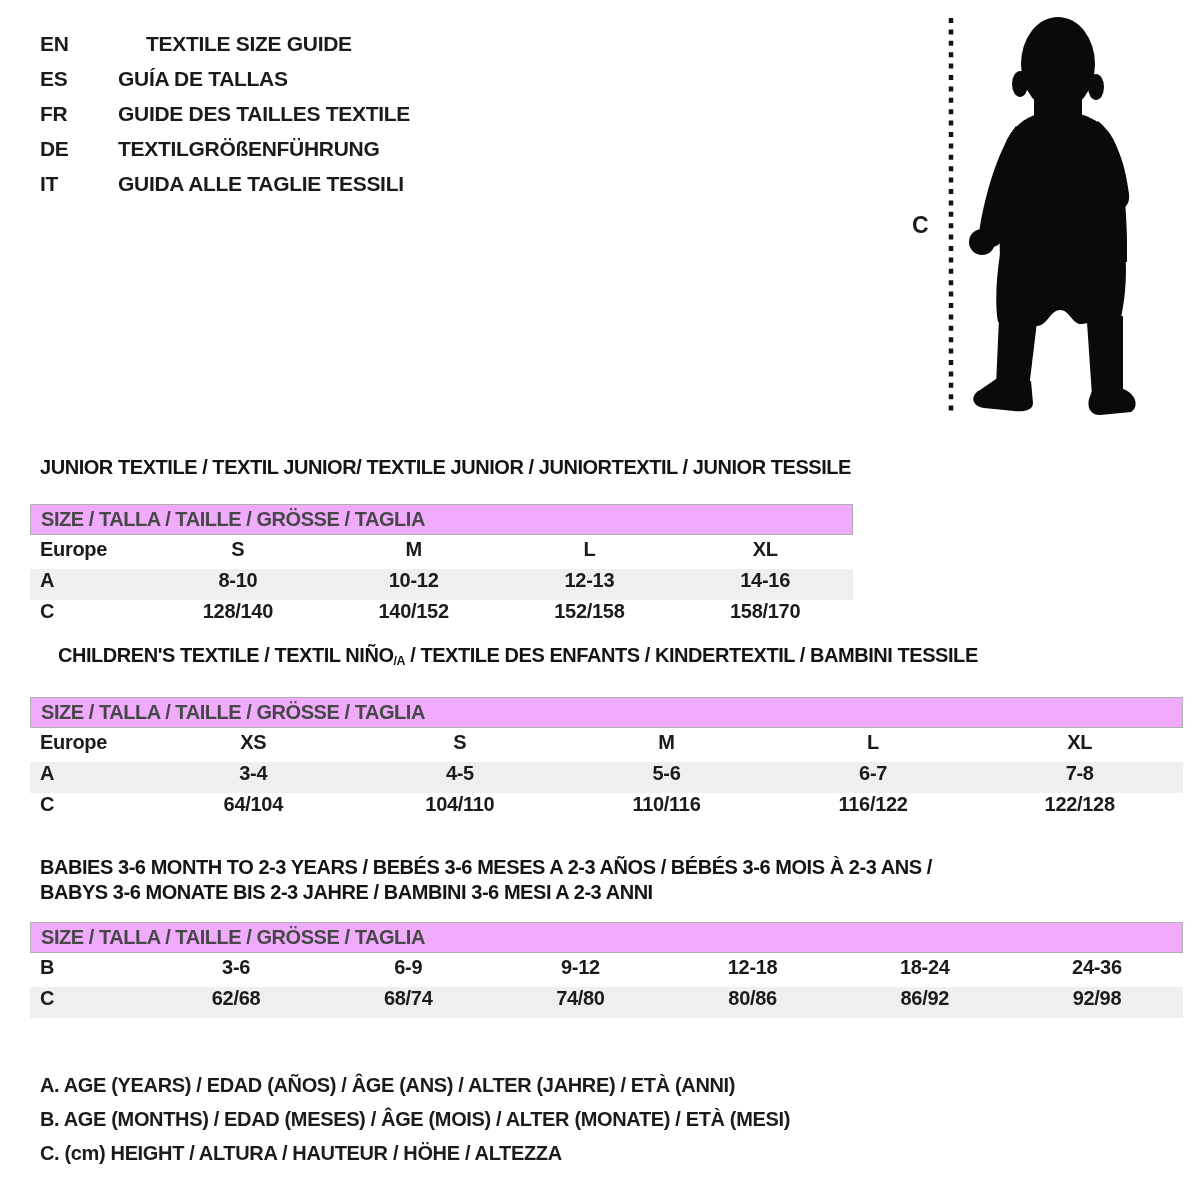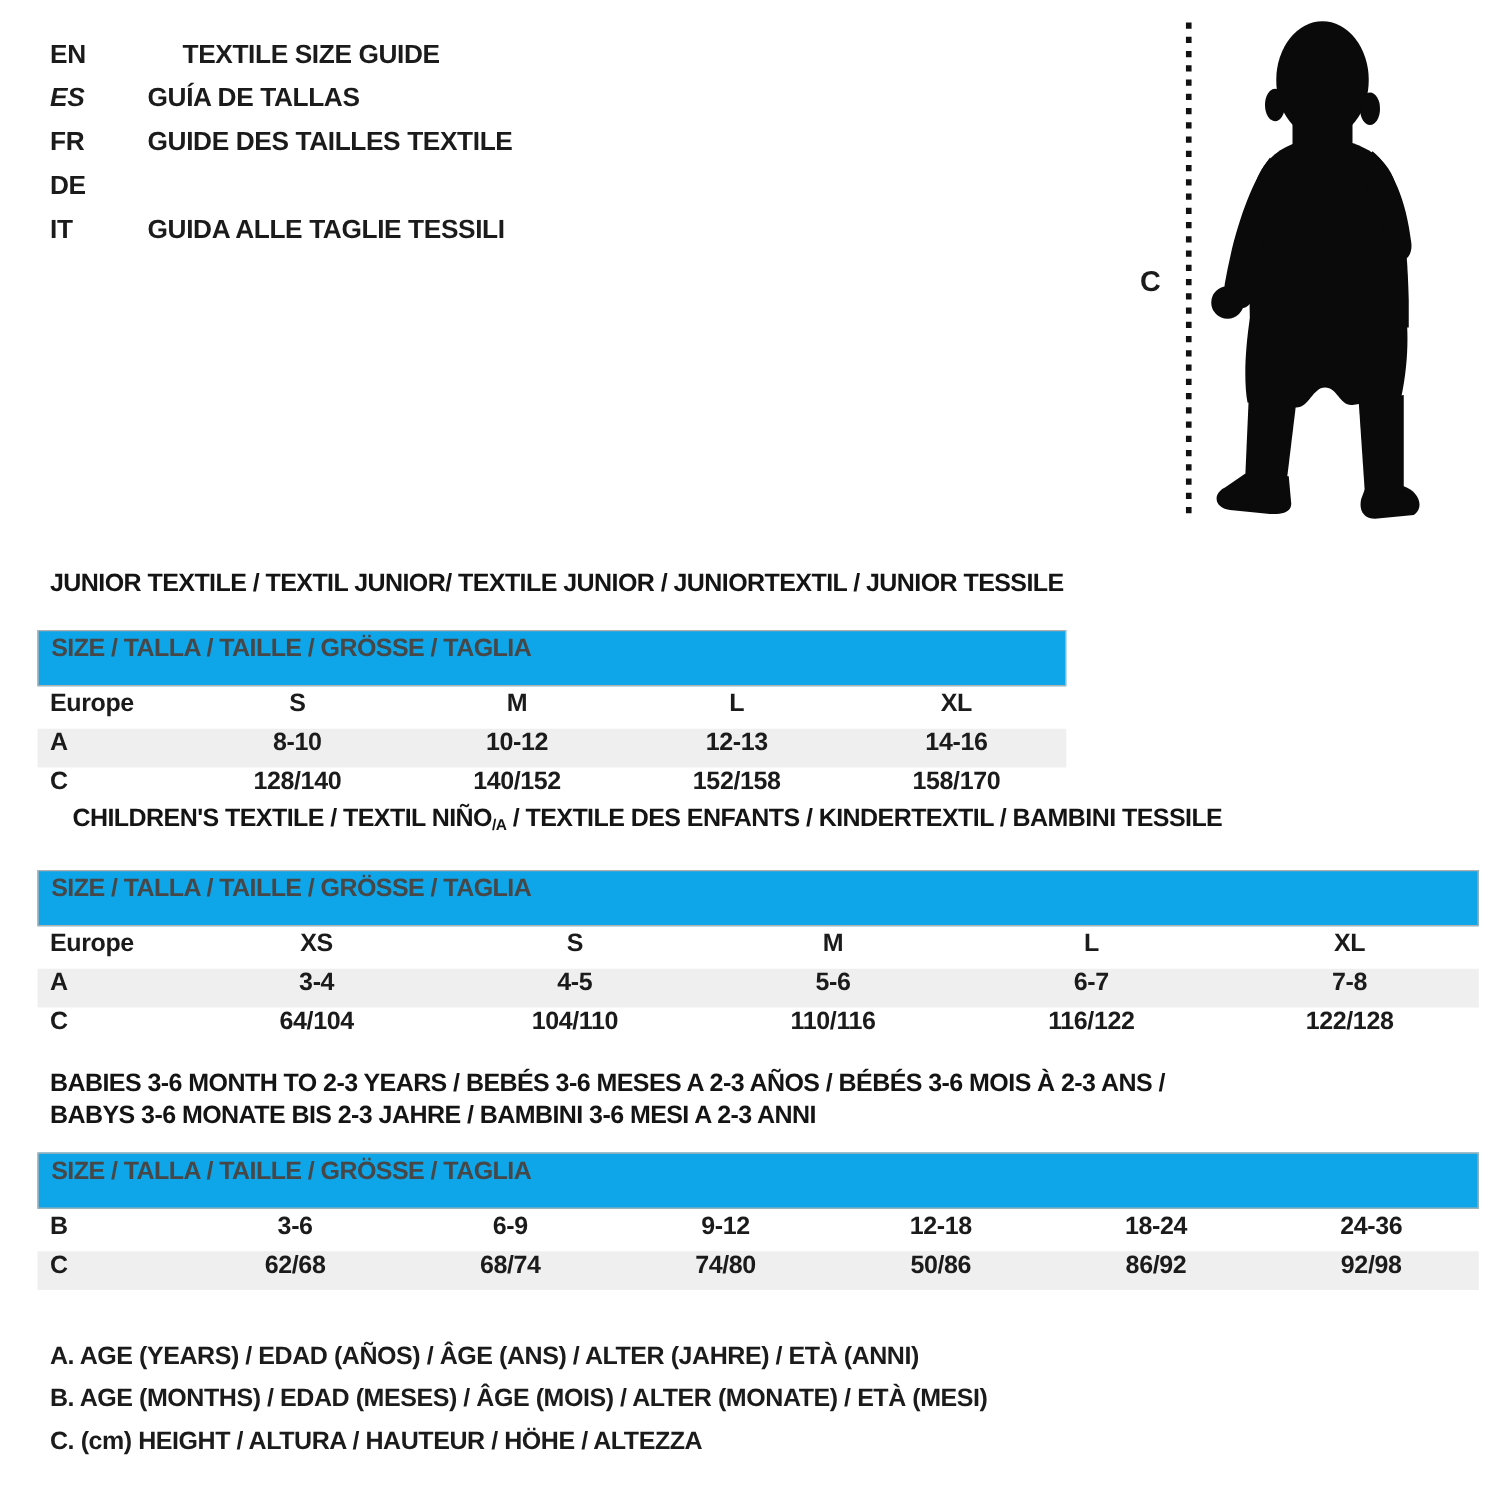--- a/index.html
+++ b/index.html
@@ -25,21 +25,21 @@
   .sec h2 { margin:0 0 0 10px; font-size:20px; line-height:22px; letter-spacing:-0.45px; color:#141414; white-space:nowrap; font-weight:700; }
   .sec1 { top:456px; width:823px; }
   .sec1 h2 { margin-bottom:26px; }
   .sec2 { top:644px; width:1153px; }
   .sec2 h2 { margin-bottom:25px;margin-left:28px; }
   .sec3 { top:855px; width:1153px; }
   .sec3 h2 { line-height:25px; margin-bottom:17px; }
   .subsc { font-size:0.62em; vertical-align:-0.22em; }
 
   .bar {
-    height:45px; box-sizing:border-box; background:#0ea5e9; border:1px solid #b0b0b0;
+    height:31px; box-sizing:border-box; background:#f0abfc; border:1px solid #b0b0b0;
     line-height:28px; padding-left:10px; font-size:20px; letter-spacing:-0.45px;
     color:#474747; margin-bottom:3px; white-space:nowrap;
   }
   .trow { display:flex; height:31px; align-items:flex-start; font-size:20px; letter-spacing:-0.3px; }
   .trow.shade { background:#efefef; }
   .tcell { flex:1; text-align:center; }
   .tcell.label { flex:0 0 120px; text-align:left; padding-left:10px; box-sizing:border-box; }
 
   
   .legend { position:absolute; left:40px; top:1068px; }
@@ -49,29 +49,30 @@
 <body>
 
 <div class="page">
 
   <div class="lang-list" id="langList">
       <div class="lang-row">
         <div class="lang-code" style="display: inline-block;">EN</div>
         <div class="lang-label" style="display: inline-block; margin-left: 28px;">TEXTILE SIZE GUIDE</div>
       </div>
       <div class="lang-row">
-        <div class="lang-code" style="display: inline-block; font-style: italic;">ES</div>
+        <div class="lang-code" style="display: inline-block;">ES</div>
         <div class="lang-label" style="display: inline-block;">GUÍA DE TALLAS</div>
       </div>
       <div class="lang-row">
         <div class="lang-code" style="display: inline-block;">FR</div>
         <div class="lang-label" style="display: inline-block;">GUIDE DES TAILLES TEXTILE</div>
       </div>
       <div class="lang-row">
         <div class="lang-code" style="display: inline-block;">DE</div>
+        <div class="lang-label" style="display: inline-block;">TEXTILGRÖßENFÜHRUNG</div>
       </div>
       <div class="lang-row">
         <div class="lang-code" style="display: inline-block;">IT</div>
         <div class="lang-label" style="display: inline-block;">GUIDA ALLE TAGLIE TESSILI</div>
       </div>
     </div>
 
   <div class="figure">
     <svg width="300" height="430" viewBox="900 0 300 430" aria-hidden="true">
       <g fill="#0a0a0a" stroke="none">
@@ -176,21 +177,21 @@
           <div class="tcell">9-12</div>
           <div class="tcell">12-18</div>
           <div class="tcell">18-24</div>
           <div class="tcell">24-36</div>
         </div>
         <div class="trow shade">
           <div class="tcell label">C</div>
           <div class="tcell">62/68</div>
           <div class="tcell">68/74</div>
           <div class="tcell">74/80</div>
-          <div class="tcell">50/86</div>
+          <div class="tcell">80/86</div>
           <div class="tcell">86/92</div>
           <div class="tcell">92/98</div>
         </div>
       </div>
   </section>
 
   <div class="legend" id="legendList">
       <div class="legend-line">A. AGE (YEARS) / EDAD (AÑOS) / ÂGE (ANS) / ALTER (JAHRE) / ETÀ (ANNI)</div>
       <div class="legend-line">B. AGE (MONTHS) / EDAD (MESES) / ÂGE (MOIS) / ALTER (MONATE) / ETÀ (MESI)</div>
       <div class="legend-line">C. (cm) HEIGHT / ALTURA / HAUTEUR / HÖHE / ALTEZZA</div>

